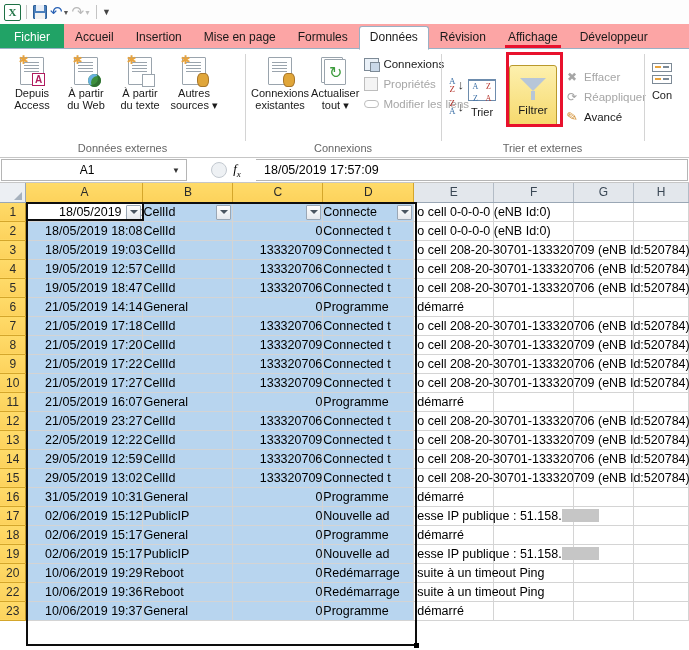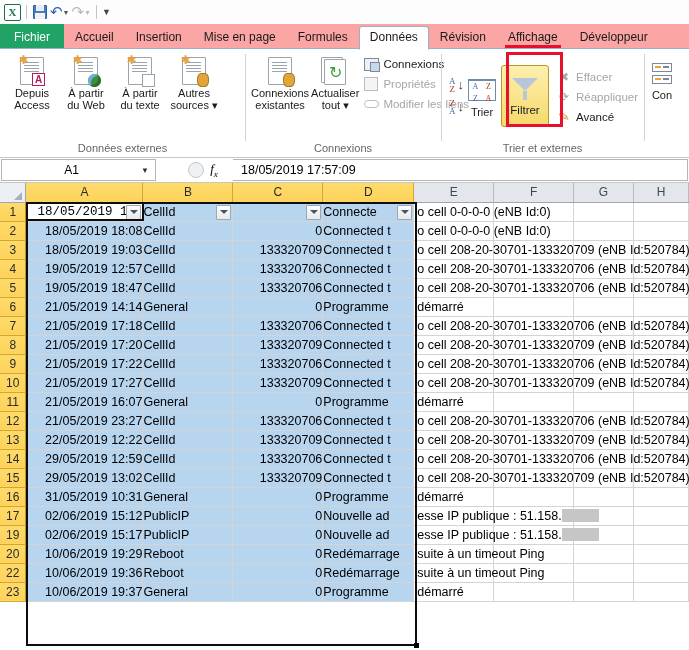--- a/index.html
+++ b/index.html
@@ -151,21 +151,21 @@
     width: 28px; height: 22px; border: 1px solid #6d8cad; background: #fff;
     display: flex; flex-direction: column;
   }
   .sorttable .hdr { height: 6px; background: #b9cde4; border-bottom: 1px solid #6d8cad; }
   .sorttable .bod { flex: 1; display: flex; align-items: center; justify-content: space-around; font-size: 8px; font-family: "Liberation Serif", serif; }
 
   .filter-btn {
     width: 48px; height: 62px; background: linear-gradient(#fdf0ae, #f6d96c);
     border: 1px solid #b9992c; border-radius: 3px;
     display: flex; flex-direction: column; align-items: center; justify-content: center;
-    font-size: 11.5px; color: #1a1a1a;
+    font-size: 11.5px; color: #1a1a1a; margin-left: 8px;
   }
   .funnel-wrap { position: relative; width: 26px; height: 26px; margin-bottom: 2px; }
   .funnel-wrap .top {
     position: absolute; top: 2px; left: 0;
     width: 0; height: 0; border-left: 13px solid transparent; border-right: 13px solid transparent;
     border-top: 13px solid #b7c6d8;
   }
   .funnel-wrap .stem {
     position: absolute; top: 15px; left: 11px; width: 4px; height: 9px; background: #b7c6d8;
   }
@@ -176,23 +176,23 @@
   .convert-ic { width: 20px; height: 9px; border: 1px solid #7d8a96; background: #fff; position: relative; }
   .convert-ic::after { content: ""; position: absolute; left: 2px; top: 2px; width: 6px; height: 2px; background: #e8a33d; }
   .convert-ic::before { content: ""; position: absolute; left: 10px; top: 2px; right: 2px; height: 2px; background: #7d8a96; }
 
   
   .fbar {
     height: 25px; display: flex; align-items: stretch; background: #fff;
     border-bottom: 1px solid #c6c6c6;
   }
   .namebox {
-    width: 155px; border: 1px solid #b5b5b5; background: #fff;
+    width: 186px; border: 1px solid #b5b5b5; background: #fff;
     display: flex; align-items: center; font-size: 12px; position: relative;
-    margin: 1px 17px 1px 1px;
+    margin: 1px 9px 1px 1px;
   }
   .namebox .val { flex: 1; text-align: center; }
   .namebox .cv { font-size: 8px; color: #333; padding-right: 6px; }
   .fbar-btns { width: 60px; display: flex; align-items: center; justify-content: center; gap: 6px; }
   .fx { font-family: "Liberation Serif", serif; font-style: italic; font-size: 13px; }
   .fx sub { font-size: 9px; }
   .formula-in {
     flex: 1; border: 1px solid #b5b5b5; border-left: 0; background: #fff;
     display: flex; align-items: center; padding-left: 8px; font-size: 12.5px;
     margin: 1px 1px 1px 0;
@@ -232,21 +232,21 @@
   td.rowhdr.sel {
     background: linear-gradient(#ffdb69, #fcd25c); color: #2b2b2b;
     border-bottom: 1px solid #d4a62b; border-right: 1px solid #b8922a;
   }
   td.cell {
     height: 19px; border-right: 1px solid #d4d4d4; border-bottom: 1px solid #d4d4d4;
     font-size: 12.5px; color: #000; overflow: visible; white-space: nowrap;
     position: relative; background: #fff;
   }
   td.cell.selrange { background: #b8d5ef; }
-  td.cell.active { background: #fff; font-family: Liberation Mono, monospace; }
+  td.cell.active { background: #fff; }
   td.num { text-align: right; padding-right: 3px; }
   td.txt { padding-left: 3px; }
   td.dat { text-align: right; padding-right: 4px; }
 
   .overflow {
     position: absolute; left: 3px; top: 0; height: 19px; line-height: 19px;
     white-space: nowrap; z-index: 1; pointer-events: none;
   }
 
   
@@ -775,20 +775,33 @@
             <td class="cell num selrange">0</td>
             <td class="cell txt selrange">Nouvelle ad</td>
             <td class="cell">
               <span class="overflow">esse IP publique : 51.158.<span class="redact" style="width: 37px;"></span></span>
             </td>
             <td class="cell"></td>
             <td class="cell"></td>
             <td class="cell"></td>
           </tr>
           <tr>
+            <td class="rowhdr sel">18</td>
+            <td class="cell dat selrange">02/06/2019 15:17</td>
+            <td class="cell txt selrange">General</td>
+            <td class="cell num selrange">0</td>
+            <td class="cell txt selrange">Programme </td>
+            <td class="cell">
+              <span class="overflow">démarré</span>
+            </td>
+            <td class="cell"></td>
+            <td class="cell"></td>
+            <td class="cell"></td>
+          </tr>
+          <tr>
             <td class="rowhdr sel">19</td>
             <td class="cell dat selrange">02/06/2019 15:17</td>
             <td class="cell txt selrange">PublicIP</td>
             <td class="cell num selrange">0</td>
             <td class="cell txt selrange">Nouvelle ad</td>
             <td class="cell">
               <span class="overflow">esse IP publique : 51.158.<span class="redact" style="width: 37px;"></span></span>
             </td>
             <td class="cell"></td>
             <td class="cell"></td>

